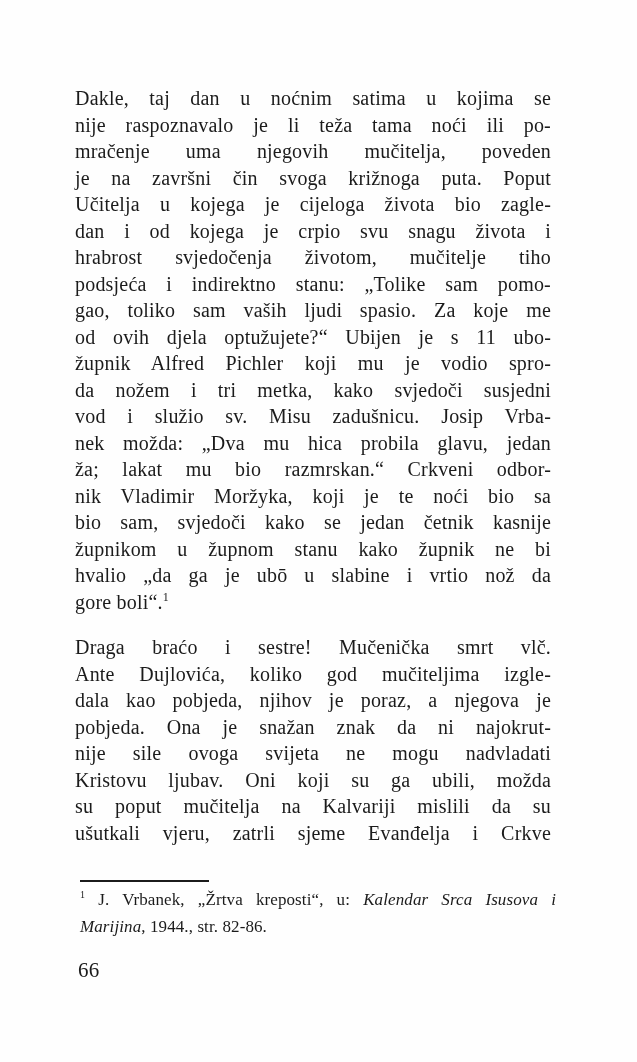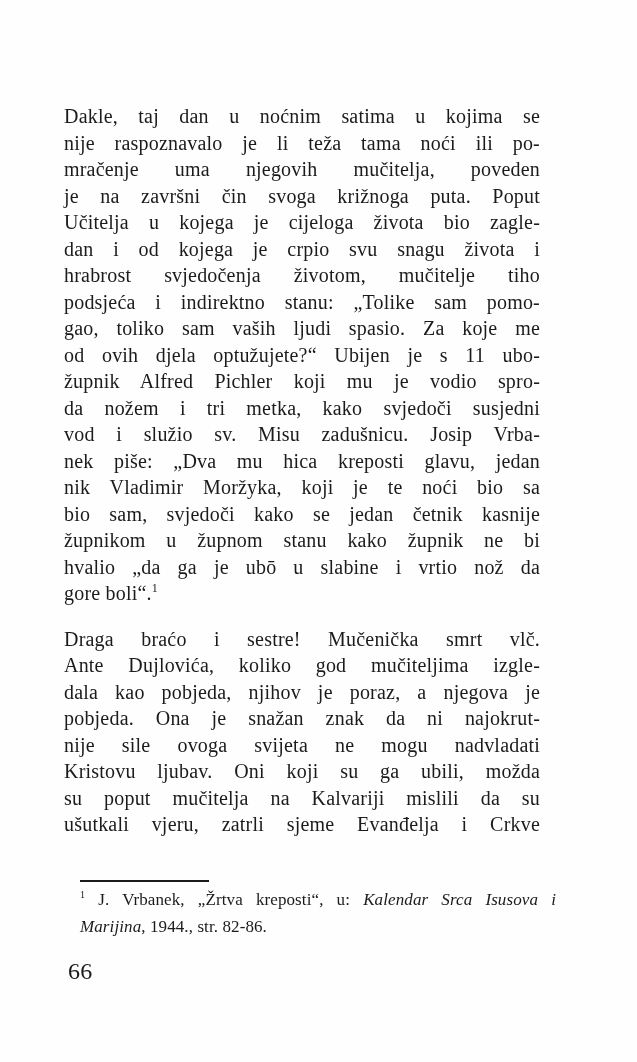--- a/index.html
+++ b/index.html
@@ -15,24 +15,23 @@
     overflow: hidden;
   }
   .page {
     position: relative;
     width: 637px;
     height: 1062px;
     background: #fefefe;
   }
   .page-body {
     position: absolute;
-    left: 64px;
+    left: 75px;
     top: 85px;
     width: 476px;
-    margin-top: 18px;
   }
   .paragraph + .paragraph {
     margin-top: 19px;
   }
   .line {
     font-size: 20px;
     line-height: 26.5px;
     letter-spacing: 0.2px;
     text-align: justify;
     text-align-last: justify;
@@ -67,23 +66,23 @@
     font-family: Liberation Serif, serif;
   }
   .footnote sup {
     font-size: 10px;
   }
   .italic {
     font-style: italic;
   }
   .page-number {
     position: absolute;
-    left: 68px;
+    left: 78px;
     top: 958px;
-    font-size: 24px;
+    font-size: 21px;
     letter-spacing: 0.3px;
     text-align: center;
   }
 </style>
 </head>
 <body>
 
 <div class="page">
   <div class="page-body">
       <div class="paragraph">
@@ -93,21 +92,22 @@
         <div class="line">je na završni čin svoga križnoga puta. Poput</div>
         <div class="line">Učitelja u kojega je cijeloga života bio zagle-</div>
         <div class="line">dan i od kojega je crpio svu snagu života i</div>
         <div class="line">hrabrost svjedočenja životom, mučitelje tiho</div>
         <div class="line">podsjeća i indirektno stanu: „Tolike sam pomo-</div>
         <div class="line">gao, toliko sam vaših ljudi spasio. Za koje me</div>
         <div class="line">od ovih djela optužujete?“ Ubijen je s 11 ubo-</div>
         <div class="line">župnik Alfred Pichler koji mu je vodio spro-</div>
         <div class="line">da nožem i tri metka, kako svjedoči susjedni</div>
         <div class="line">vod i služio sv. Misu zadušnicu. Josip Vrba-</div>
-        <div class="line">nek piše: „Dva mu hica kreposti glavu, jedan</div>
+        <div class="line">nek možda: „Dva mu hica probila glavu, jedan</div>
+        <div class="line">ža; lakat mu bio razmrskan.“ Crkveni odbor-</div>
         <div class="line">nik Vladimir Moržyka, koji je te noći bio sa</div>
         <div class="line">bio sam, svjedoči kako se jedan četnik kasnije</div>
         <div class="line">župnikom u župnom stanu kako župnik ne bi</div>
         <div class="line">hvalio „da ga je ubō u slabine i vrtio nož da</div>
         <div class="line flush">gore boli“.<sup>1</sup></div>
       </div>
       <div class="paragraph">
         <div class="line">Draga braćo i sestre! Mučenička smrt vlč.</div>
         <div class="line">Ante Dujlovića, koliko god mučiteljima izgle-</div>
         <div class="line">dala kao pobjeda, njihov je poraz, a njegova je</div>

